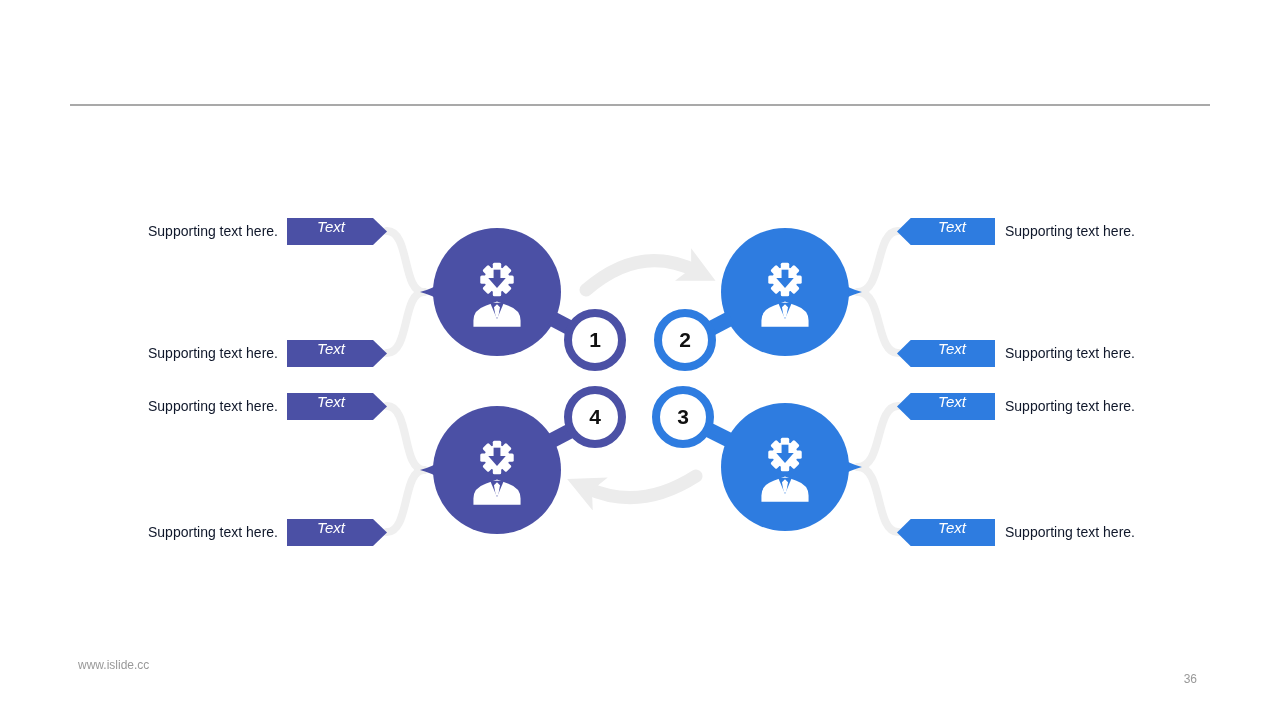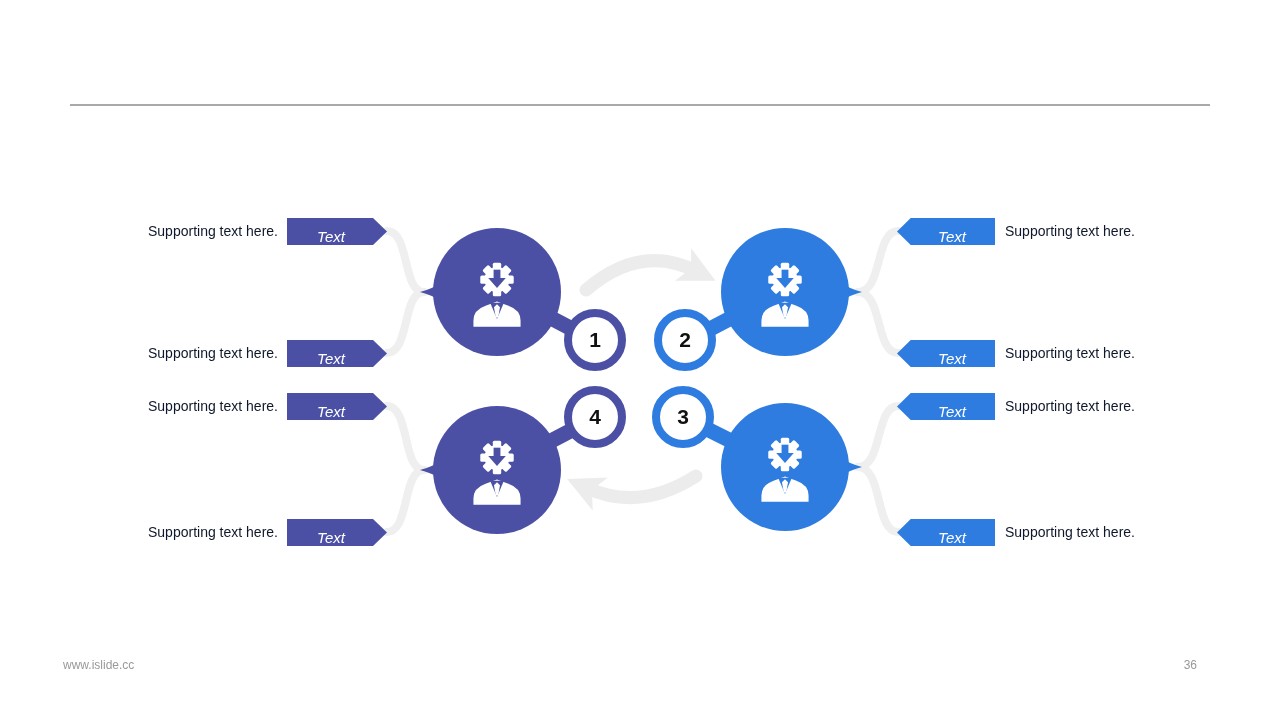--- a/index.html
+++ b/index.html
@@ -10,30 +10,30 @@
     --divider:#A9A9A9;
     --ink:#111111;
   }
   *{margin:0;padding:0;box-sizing:border-box;}
   html,body{width:1280px;height:720px;background:#fff;overflow:hidden;}
   body{font-family:"Liberation Sans",sans-serif;position:relative;}
   .slide{position:absolute;inset:0;background:#ffffff;}
   .divider{position:absolute;left:70px;top:104px;width:1140px;height:2px;background:var(--divider);}
   .diagram-svg{position:absolute;left:0;top:0;}
   .support{position:absolute;font-size:14px;color:#0f172a;white-space:nowrap;line-height:27px;height:27px;}
-  .banner{position:absolute;height:27px;display:flex;align-items:flex-end;justify-content:center;
+  .banner{position:absolute;height:27px;display:flex;align-items:flex-start;justify-content:center;
           color:#fff;font-size:15px;font-style:italic;}
   .banner-left{width:100px;background:var(--purple);
           clip-path:polygon(0 0,86% 0,100% 50%,86% 100%,0 100%);padding-right:12px;}
   .banner-right{width:98px;background:var(--blue);
           clip-path:polygon(14% 0,100% 0,100% 100%,14% 100%,0 50%);padding-left:12px;}
   .step-number{position:absolute;width:46px;height:46px;display:flex;align-items:center;justify-content:center;
           font-size:21px;font-weight:bold;color:var(--ink);}
-  .footer-url{position:absolute;left:63px;top:658px;font-size:12px;color:#999;}
-  .page-number{position:absolute;right:83px;top:658px;font-size:12px;color:#999;}
+  .footer-url{position:absolute;left:78px;top:658px;font-size:12px;color:#999;}
+  .page-number{position:absolute;right:83px;top:672px;font-size:12px;color:#999;}
 </style>
 </head>
 <body>
 
 <div class="slide">
 
   <div class="divider"></div>
 
   <svg class="diagram-svg" width="1280" height="720" viewBox="0 0 1280 720">
     <defs>

